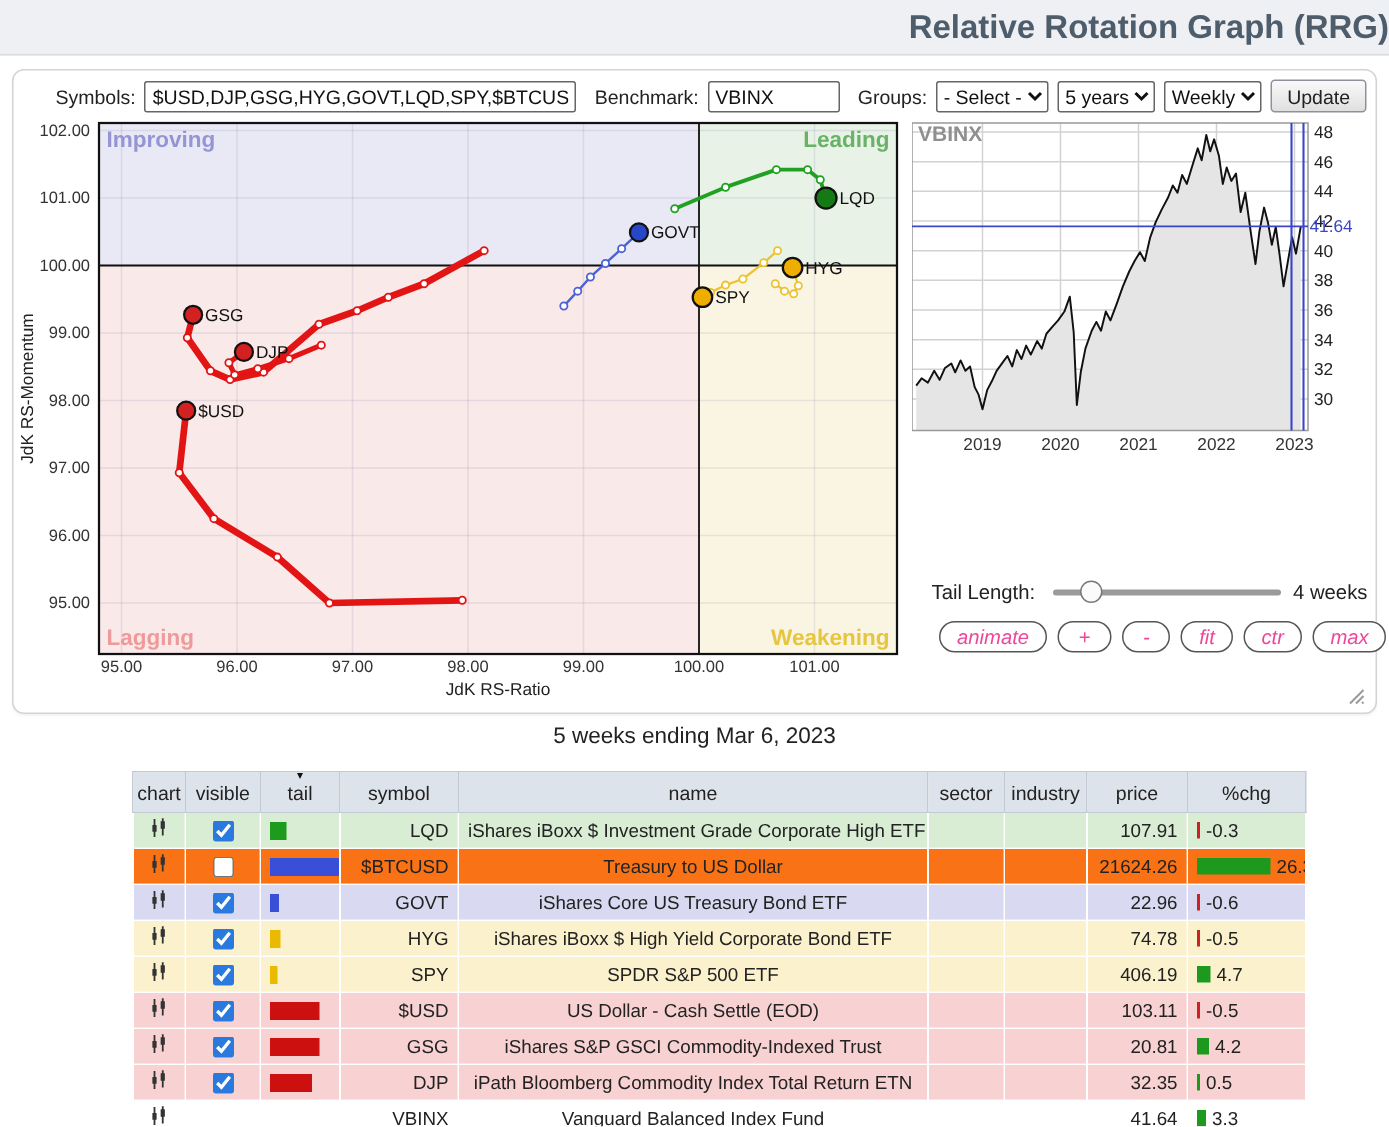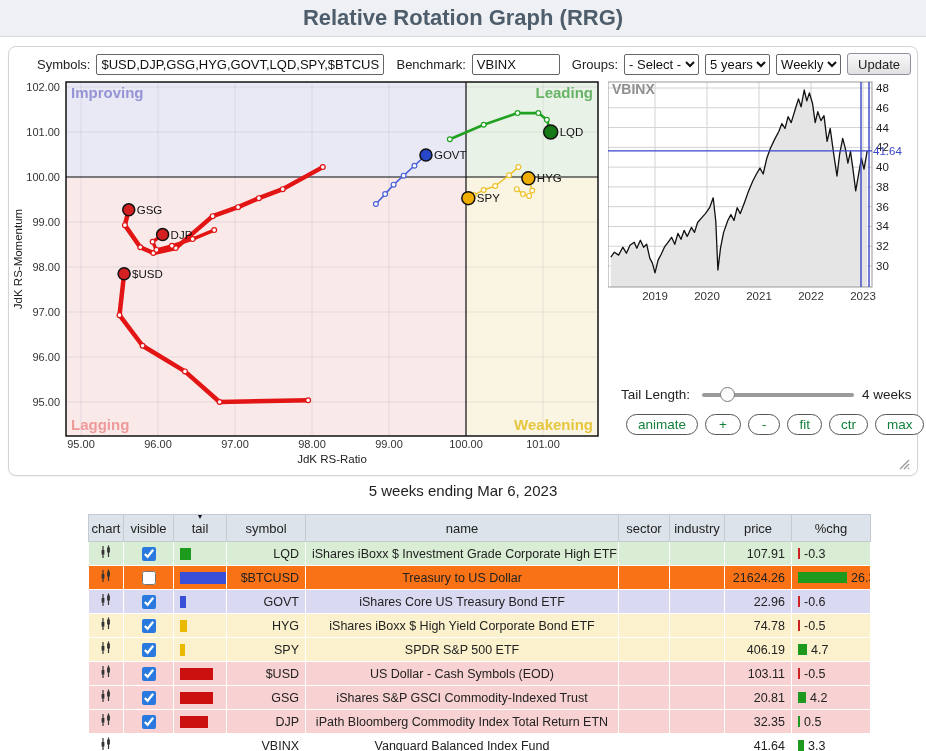--- a/index.html
+++ b/index.html
@@ -1,33 +1,33 @@
 <!DOCTYPE html>
 <html><head>
 <meta charset="utf-8">
 <style>
   html,body{margin:0;padding:0;background:#fff;}
   .stage{position:relative;width:926px;height:751px;font-family:"Liberation Sans",sans-serif;background:#fff;overflow:hidden;}
   .titlebar{position:absolute;left:0;top:0;width:926px;height:36px;background:#eef0f3;border-bottom:1px solid #d9dce0;}
-  .titlebar h1{margin:0;text-align:center;font-size:22px;line-height:36px;font-weight:600;color:#4e5d6c;}
+  .titlebar h1{margin:0;text-align:right;font-size:22px;line-height:36px;font-weight:600;color:#4e5d6c;}
   .appbox{position:absolute;left:8px;top:46px;width:908px;height:428px;background:#fff;border:1px solid #d4d4d4;border-radius:8px;box-shadow:0 1px 2px rgba(0,0,0,.05);}
   .toolbar{position:absolute;left:0;top:6px;width:100%;display:flex;align-items:center;gap:6px;padding-left:28px;box-sizing:border-box;font-size:13px;color:#222;}
   .toolbar label{margin-left:6px;}
   .toolbar input[type=text]{border:1px solid #666;border-radius:2px;font-size:13px;height:17px;padding:1px 4px;font-family:"Liberation Sans",sans-serif;color:#111;}
   .tb-symbols{width:278px;}
   .tb-benchmark{width:78px;}
   .toolbar select{font-size:13px;height:21px;border:1px solid #666;border-radius:2px;background:#fff;color:#111;}
   .tb-update{font-size:13px;height:22px;padding:0 10px;border:1px solid #8f8f9d;border-radius:3px;background:linear-gradient(#f9f9f9,#e0e0e0);color:#222;cursor:pointer;}
   .rrg-wrap{position:absolute;left:0px;top:27px;width:602px;height:398px;}
   .mini-wrap{position:absolute;left:599px;top:30px;width:302px;height:228px;}
   .tailrow{position:absolute;left:612px;top:340px;width:292px;display:flex;align-items:center;font-size:13.5px;color:#222;}
   .slider-track{position:relative;width:152px;height:4px;background:#9a9a9a;border-radius:2px;margin:0 8px 0 12px;}
   .slider-handle{position:absolute;left:18px;top:-6px;width:15px;height:15px;background:#fbfbfb;border:1.5px solid #7a7a7a;border-radius:50%;box-sizing:border-box;cursor:pointer;}
   .btnrow{position:absolute;left:617px;top:367px;display:flex;gap:7px;}
-  .btnrow button{font-size:13.5px;color:#15803d;background:#fff;border:1.5px solid #555;border-radius:11px;padding:2px 11px;cursor:pointer;font-family:"Liberation Sans",sans-serif;}
+  .btnrow button{font-size:13.5px;color:#ec4899;background:#fff;border:1.5px solid #555;border-radius:11px;padding:2px 11px;cursor:pointer;font-family:"Liberation Sans",sans-serif;font-style:italic;}
   .btnrow button.small{padding:2px 13px;}
   .resize-handle{position:absolute;right:7px;bottom:5px;width:14px;height:14px;}
   .caption{position:absolute;left:0;top:482px;width:926px;text-align:center;font-size:15px;color:#222;}
   table.rrg-table{position:absolute;left:88px;top:514px;width:755px;border-collapse:collapse;table-layout:fixed;font-size:12.5px;color:#222;}
   table.rrg-table th{background:#dde3ea;font-weight:normal;font-size:13px;height:24px;border:1px solid #c3cad2;position:relative;cursor:pointer;}
   table.rrg-table td{height:23px;border:1px solid rgba(255,255,255,.8);padding:0 6px;overflow:hidden;white-space:nowrap;}
   table.rrg-table td.c{text-align:center;}
   table.rrg-table td.r{text-align:right;}
   .sort-tri{position:absolute;top:-2px;left:50%;transform:translateX(-50%);font-size:8px;color:#111;line-height:8px;}
   .tail-swatch{display:inline-block;height:12px;vertical-align:middle;}
@@ -330,21 +330,21 @@
         <tr style="background: rgb(248, 210, 210);">
           <td class="c"><svg class="chart-ic" width="14" height="14" viewBox="0 0 14 14">
               <line x1="4" y1="1" x2="4" y2="13" stroke="#333" stroke-width="1.2"></line>
               <rect x="2.6" y="5" width="2.8" height="4.5" fill="#333"></rect>
               <line x1="9.5" y1="0.5" x2="9.5" y2="12" stroke="#333" stroke-width="1.2"></line>
               <rect x="8.1" y="2.5" width="2.8" height="5" fill="#333"></rect>
             </svg></td>
           <td class="c"><input type="checkbox" checked="" style=""></td>
           <td><span class="tail-swatch" style="background: rgb(204, 15, 15); width: 33px;"></span></td>
           <td class="r">$USD</td>
-          <td class="c">US Dollar - Cash Symbols (EOD)</td>
+          <td class="c">US Dollar - Cash Settle (EOD)</td>
           <td class="c"></td>
           <td class="c"></td>
           <td class="r">103.11</td>
           <td><span class="pct-bar" style="width: 2px; background: rgb(204, 34, 34);"></span>-0.5</td>
         </tr>
         <tr style="background: rgb(248, 210, 210);">
           <td class="c"><svg class="chart-ic" width="14" height="14" viewBox="0 0 14 14">
               <line x1="4" y1="1" x2="4" y2="13" stroke="#333" stroke-width="1.2"></line>
               <rect x="2.6" y="5" width="2.8" height="4.5" fill="#333"></rect>
               <line x1="9.5" y1="0.5" x2="9.5" y2="12" stroke="#333" stroke-width="1.2"></line>

